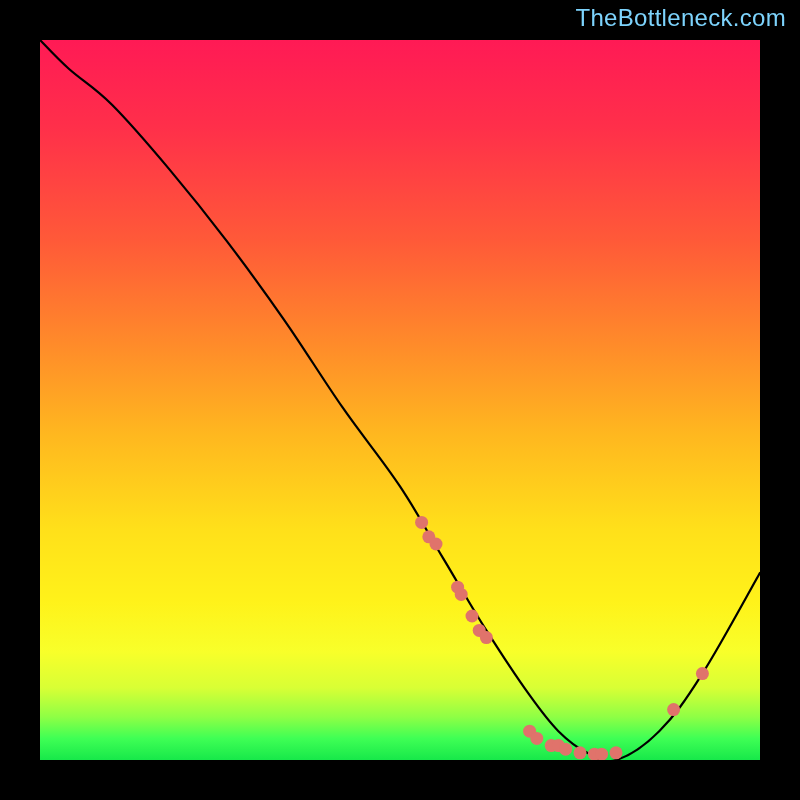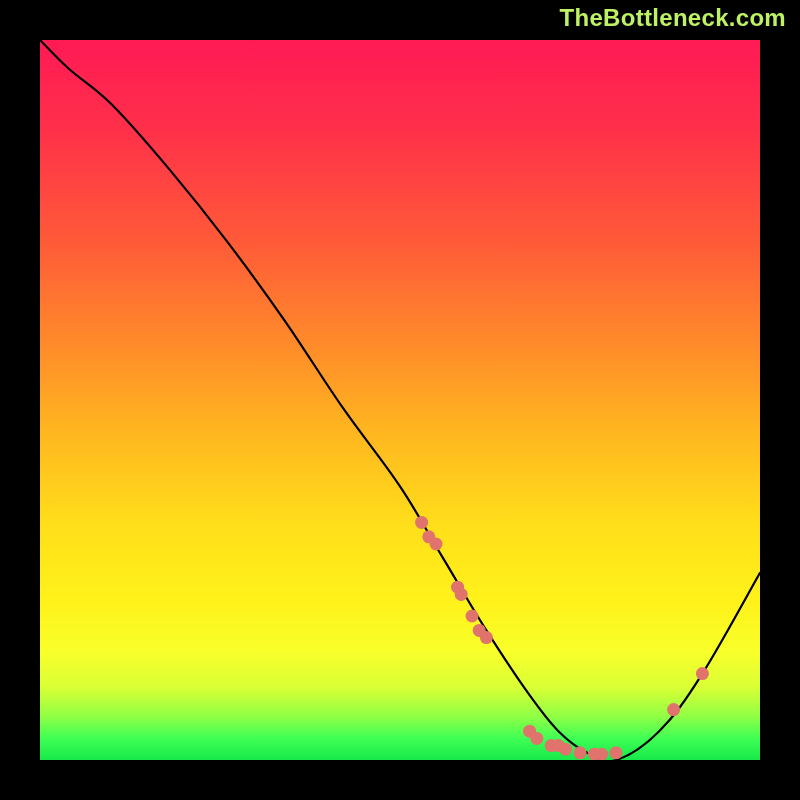--- a/index.html
+++ b/index.html
@@ -14,23 +14,23 @@
   .stage {
     position: relative;
     width: 800px;
     height: 800px;
     background: #000;
   }
   .watermark {
     position: absolute;
     top: 4px;
     right: 14px;
-    color: #bef264;
+    color: #7dd3fc;
     font-size: 24px;
-    font-weight: 700;
+    font-weight: 400;
     letter-spacing: 0.3px;
     user-select: none;
   }
   .plot {
     position: absolute;
     left: 40px;
     top: 40px;
     width: 720px;
     height: 720px;
     overflow: hidden;

